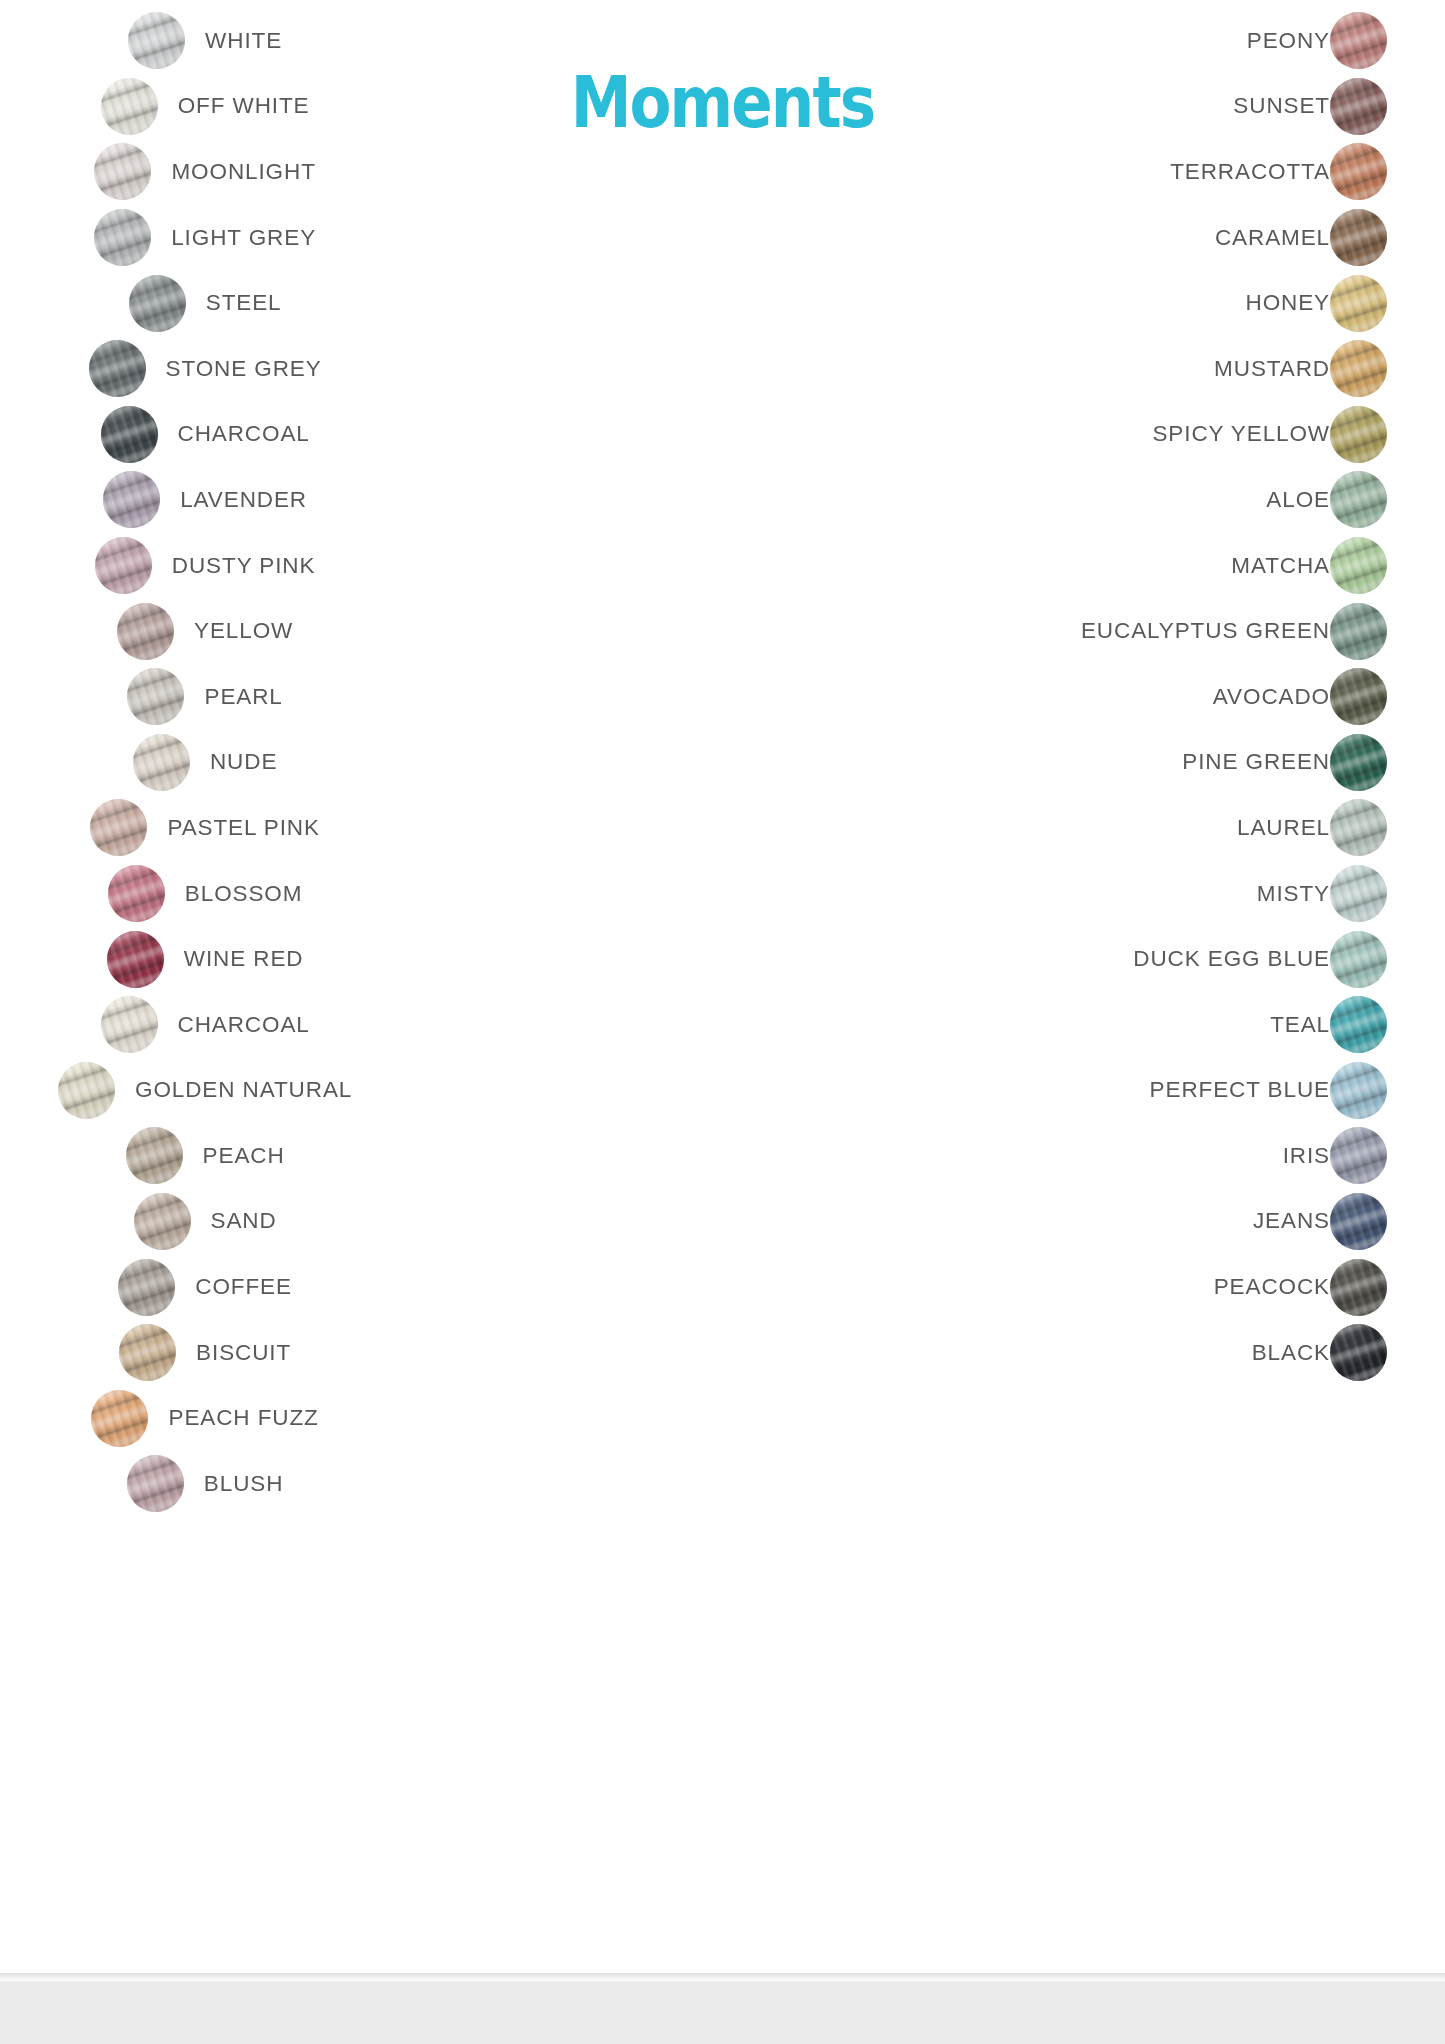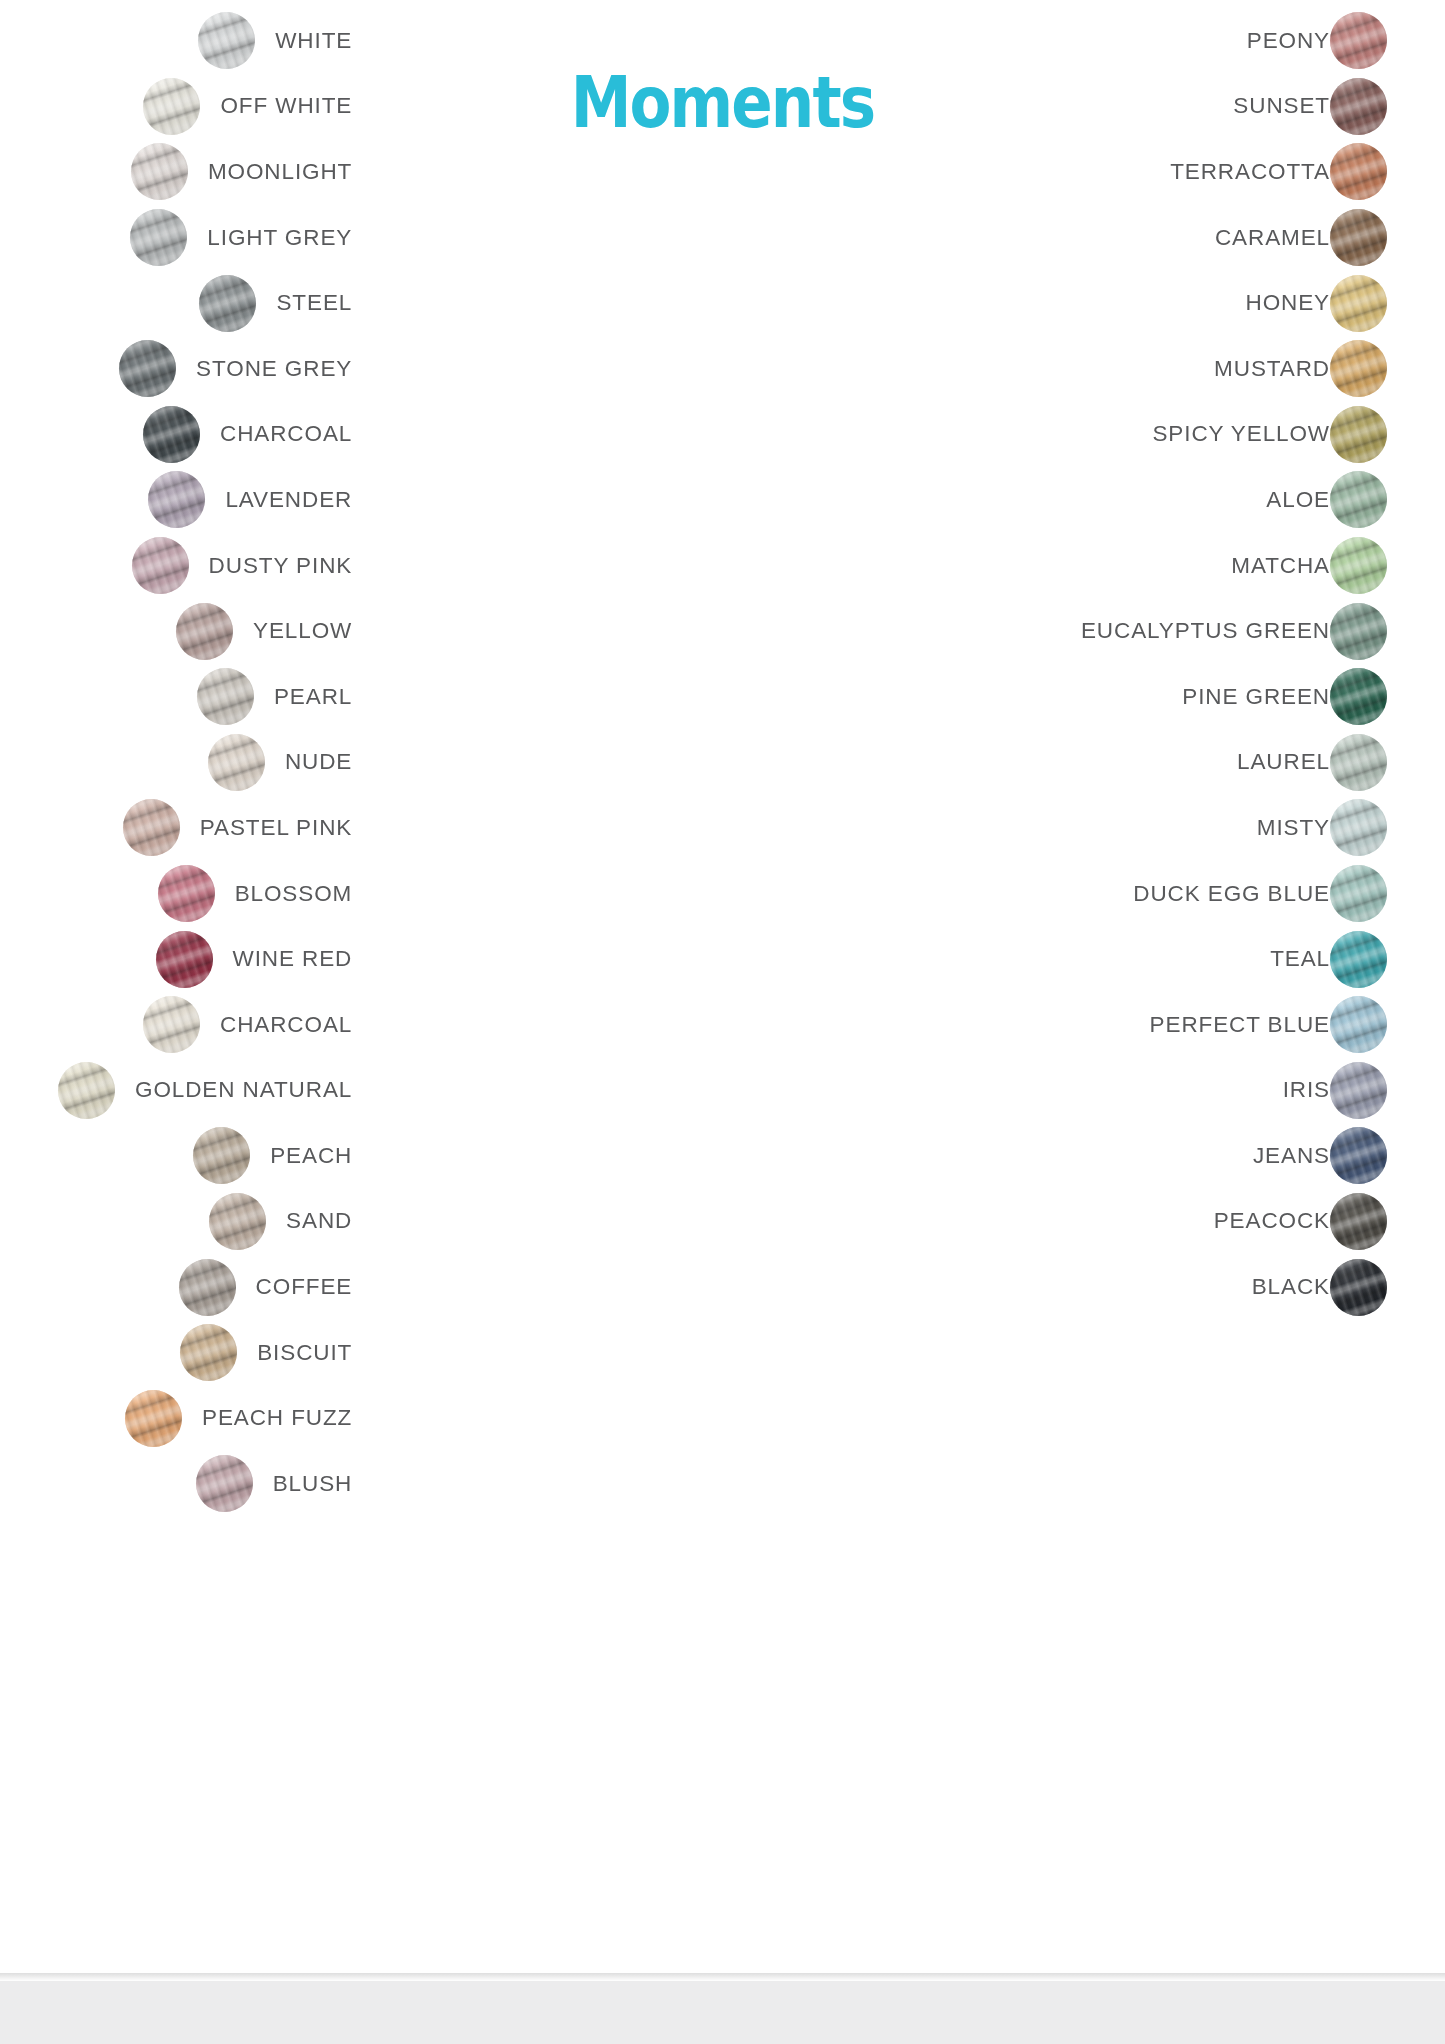--- a/index.html
+++ b/index.html
@@ -37,21 +37,21 @@
     transform-origin: center top;
   }
 
   
   .col {
     position: absolute;
     top: 8px;
     display: flex;
     flex-direction: column;
   }
-  #col-left  { left: 58px;  align-items: flex-end; }
+  #col-left  { left: 58px;  align-items: center; }
   #col-right { right: 58px; align-items: flex-end;  }
 
   .row {
     display: flex;
     align-items: center;
     height: 65.6px;
   }
   #col-right .row { flex-direction: row-reverse; }
 
   .swatch {
@@ -260,20 +260,24 @@
       </div>
       <div class="row">
         <div class="swatch" style="background: rgb(169, 208, 150);"></div>
         <span class="label">MATCHA</span>
       </div>
       <div class="row">
         <div class="swatch" style="background: rgb(110, 143, 128);"></div>
         <span class="label">EUCALYPTUS GREEN</span>
       </div>
       <div class="row">
+        <div class="swatch" style="background: rgb(75, 79, 55);"></div>
+        <span class="label">AVOCADO</span>
+      </div>
+      <div class="row">
         <div class="swatch" style="background: rgb(20, 86, 63);"></div>
         <span class="label">PINE GREEN</span>
       </div>
       <div class="row">
         <div class="swatch" style="background: rgb(178, 194, 184);"></div>
         <span class="label">LAUREL</span>
       </div>
       <div class="row">
         <div class="swatch" style="background: rgb(191, 211, 210);"></div>
         <span class="label">MISTY</span>

